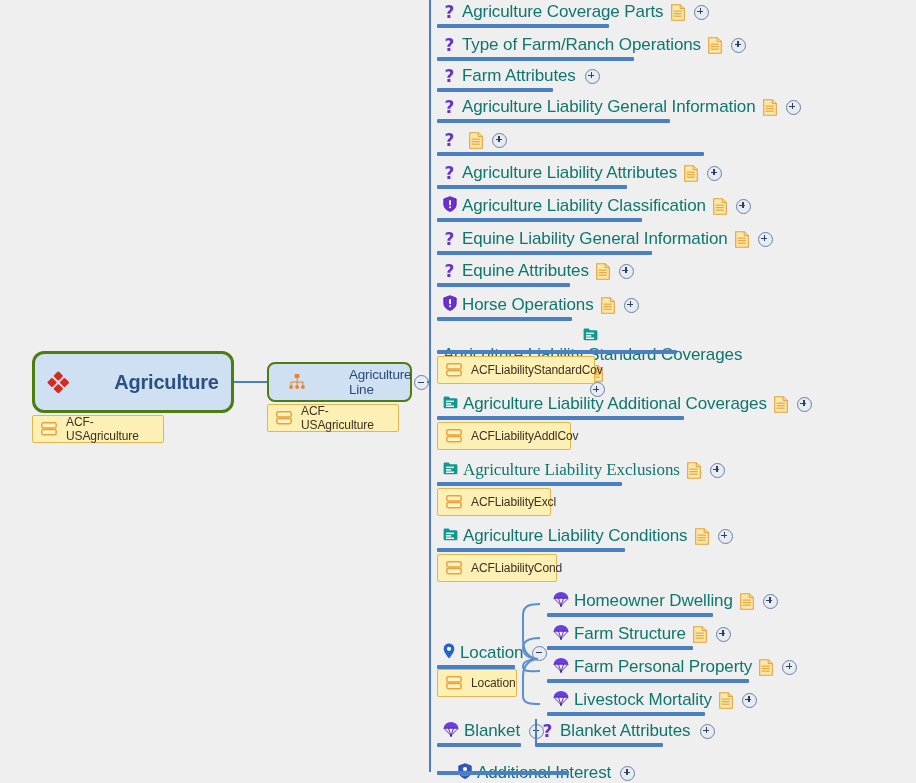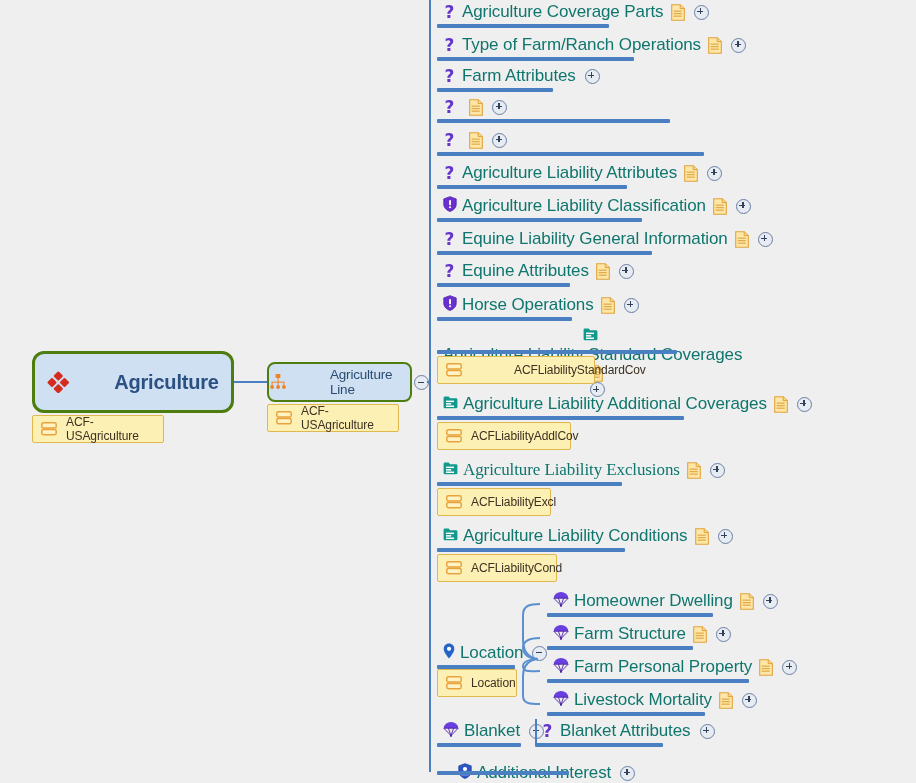--- a/index.html
+++ b/index.html
@@ -100,21 +100,21 @@
       <svg width="16" height="14" viewBox="0 0 16 14">
         <rect x="0.8" y="0.8" width="14.4" height="5.3" rx="1.6" fill="#fff3c4" stroke="#e8a33d" stroke-width="1.5"></rect>
         <rect x="0.8" y="7.4" width="14.4" height="5.3" rx="1.6" fill="#fff3c4" stroke="#e8a33d" stroke-width="1.5"></rect>
       </svg>
     </span>
     <span class="taglbl">ACF-USAgriculture</span>
   </div>
 
   <div class="link" style="left:234px;top:381px;width:35px;"></div>
 
-  <div class="node sub" style="left:267px;top:362px;width:145px;height:40px;justify-content:flex-start;padding-left:0;">
+  <div class="node sub" style="left:267px;top:362px;width:145px;height:40px;justify-content:flex-start;padding-left:19px;">
     <span class="ico" style="width:18px;height:18px;margin-right:7px;">
       <svg width="18" height="18" viewBox="0 0 18 18">
         <rect x="6.6" y="1" width="4.8" height="4" rx="0.8" fill="#ef8225"></rect>
         <rect x="8.6" y="5" width="1" height="4" fill="#ef8225"></rect>
         <rect x="2.6" y="8.6" width="12.8" height="1" fill="#ef8225"></rect>
         <rect x="2.6" y="9" width="1" height="3" fill="#ef8225"></rect>
         <rect x="8.6" y="9" width="1" height="3" fill="#ef8225"></rect>
         <rect x="14.4" y="9" width="1" height="3" fill="#ef8225"></rect>
         <circle cx="3.1" cy="14" r="1.9" fill="#ef8225"></circle>
         <circle cx="9.1" cy="14" r="1.9" fill="#ef8225"></circle>
@@ -165,20 +165,21 @@
       </div>
       <div class="underline" style="left: 437px; top: 57px; width: 197px;"></div>
       <div class="row" style="left: 443px; top: 65px;">
         <span class="ico ico-q" style="margin-right: 6px;">?</span>
         <span class="lbl">Farm Attributes</span>
         <span class="exp"></span>
       </div>
       <div class="underline" style="left: 437px; top: 88px; width: 116px;"></div>
       <div class="row" style="left: 443px; top: 96px;">
         <span class="ico ico-q" style="margin-right: 6px;">?</span>
+        <span class="lbl">Agriculture Liability General Information</span>
         <span class="doc"><svg width="14" height="17" viewBox="0 0 14 17">
             <path d="M0.7 0.7 H9.2 L13.3 4.6 V16.3 H0.7 Z" fill="#fce7a8" stroke="#e2a33b" stroke-width="1.1"></path>
             <path d="M9.2 0.7 V4.6 H13.3" fill="#f7d98a" stroke="#e2a33b" stroke-width="1"></path>
             <rect x="2.6" y="6.6" width="8.2" height="1.1" fill="#e2a33b"></rect>
             <rect x="2.6" y="9.1" width="8.2" height="1.1" fill="#e2a33b"></rect>
             <rect x="2.6" y="11.6" width="8.2" height="1.1" fill="#e2a33b"></rect>
           </svg></span>
         <span class="exp"></span>
       </div>
       <div class="underline" style="left: 437px; top: 119px; width: 233px;"></div>
@@ -332,21 +333,21 @@
         <span class="doc"><svg width="14" height="17" viewBox="0 0 14 17">
             <path d="M0.7 0.7 H9.2 L13.3 4.6 V16.3 H0.7 Z" fill="#fce7a8" stroke="#e2a33b" stroke-width="1.1"></path>
             <path d="M9.2 0.7 V4.6 H13.3" fill="#f7d98a" stroke="#e2a33b" stroke-width="1"></path>
             <rect x="2.6" y="6.6" width="8.2" height="1.1" fill="#e2a33b"></rect>
             <rect x="2.6" y="9.1" width="8.2" height="1.1" fill="#e2a33b"></rect>
             <rect x="2.6" y="11.6" width="8.2" height="1.1" fill="#e2a33b"></rect>
           </svg></span>
         <span class="exp"></span>
       </div>
       <div class="underline" style="left: 437px; top: 548px; width: 188px;"></div>
-      <div class="tag" style="left: 437px; top: 356px; width: 158px; gap: 43px;">
+      <div class="tag" style="left: 437px; top: 356px; width: 158px;">
         <span class="tagico"><svg width="16" height="14" viewBox="0 0 16 14">
             <rect x="0.8" y="0.8" width="14.4" height="5.3" rx="1.6" fill="#fff3c4" stroke="#e8a33d" stroke-width="1.5"></rect>
             <rect x="0.8" y="7.4" width="14.4" height="5.3" rx="1.6" fill="#fff3c4" stroke="#e8a33d" stroke-width="1.5"></rect>
           </svg></span>
         <span class="taglbl">ACFLiabilityStandardCov</span>
       </div>
       <div class="tag" style="left: 437px; top: 422px; width: 134px;">
         <span class="tagico"><svg width="16" height="14" viewBox="0 0 16 14">
             <rect x="0.8" y="0.8" width="14.4" height="5.3" rx="1.6" fill="#fff3c4" stroke="#e8a33d" stroke-width="1.5"></rect>
             <rect x="0.8" y="7.4" width="14.4" height="5.3" rx="1.6" fill="#fff3c4" stroke="#e8a33d" stroke-width="1.5"></rect>

